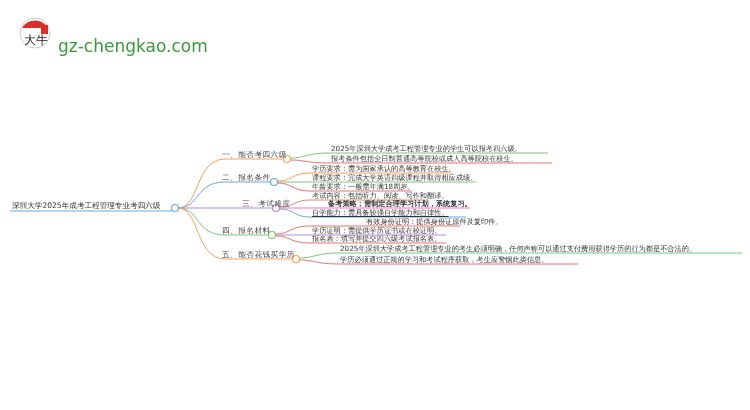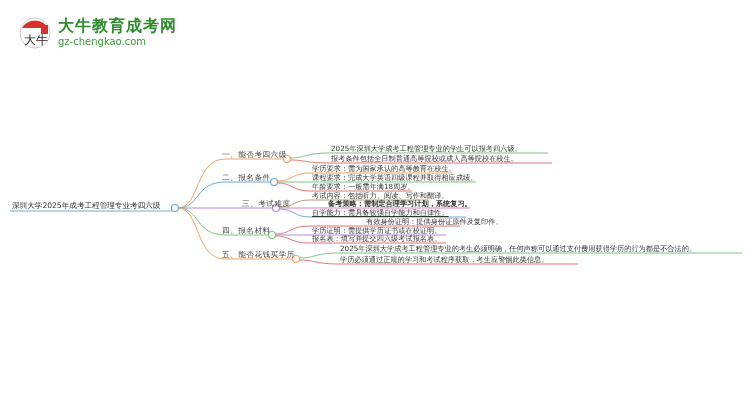--- a/index.html
+++ b/index.html
@@ -1,37 +1,36 @@
 <!DOCTYPE html>
 <html><head>
 <meta charset="utf-8">
 <style>
   html, body { margin:0; padding:0; background:#ffffff; }
   body { width:750px; height:410px; position:relative; overflow:hidden;
          font-family:"DejaVu Sans", "Liberation Sans", sans-serif; }
   .logo { position:absolute; left:18px; top:14px; width:190px; height:40px; }
   .logo-badge { position:absolute; left:0; top:2px; width:34px; height:34px; }
   .logo-title { position:absolute; left:40px; top:2px; font-size:16px; font-weight:bold; color:#2e8b2e; letter-spacing:1px; white-space:nowrap; }
-  .logo-url { position:absolute; left:40px; top:22px; font-size:10px; color:#3a9a3a; white-space:nowrap; }
+  .logo-url { position:absolute; left:40px; top:22px; font-size:17px; color:#3a9a3a; white-space:nowrap; }
   svg.map { position:absolute; left:0; top:0; }
   .t { position:absolute; font-size:7.2px; color:#333; white-space:nowrap; line-height:9px; }
   .root { font-size:7.6px; color:#333; }
   .branch { font-size:7.6px; color:#444; letter-spacing:0.5px; }
 </style>
 </head>
 <body>
 
 <div class="logo">
   <svg class="logo-badge" viewBox="0 0 34 34">
     <circle cx="17" cy="17" r="15" fill="#fff" stroke="#ccc" stroke-width="1"></circle>
     <path d="M4 12 A15 15 0 0 1 30 12 Z" fill="#d9302c"></path>
     <rect x="23" y="9" width="7" height="9" fill="#d9302c"></rect>
     <text x="6" y="28" font-size="12" font-family="DejaVu Serif, serif" fill="#222">大牛</text>
   </svg>
-  <div class="logo-title">大牛教育成考网</div>
   <div class="logo-url">gz-chengkao.com</div>
 </div>
 
 <svg class="map" width="750" height="410">
 
   <line x1="10" y1="211" x2="172" y2="211" stroke="#6fa8dc" stroke-width="1"></line>
 
   <path d="M178 208 C 200 208, 195 159, 225 159 L 283 159" fill="none" stroke="#f5a25d" stroke-width="1"></path>
   <path d="M178 208 C 200 208, 195 182, 225 182 L 270 182" fill="none" stroke="#6fa8dc" stroke-width="1"></path>
   <path d="M178 208 L 272 208" fill="none" stroke="#b48ad6" stroke-width="1"></path>

